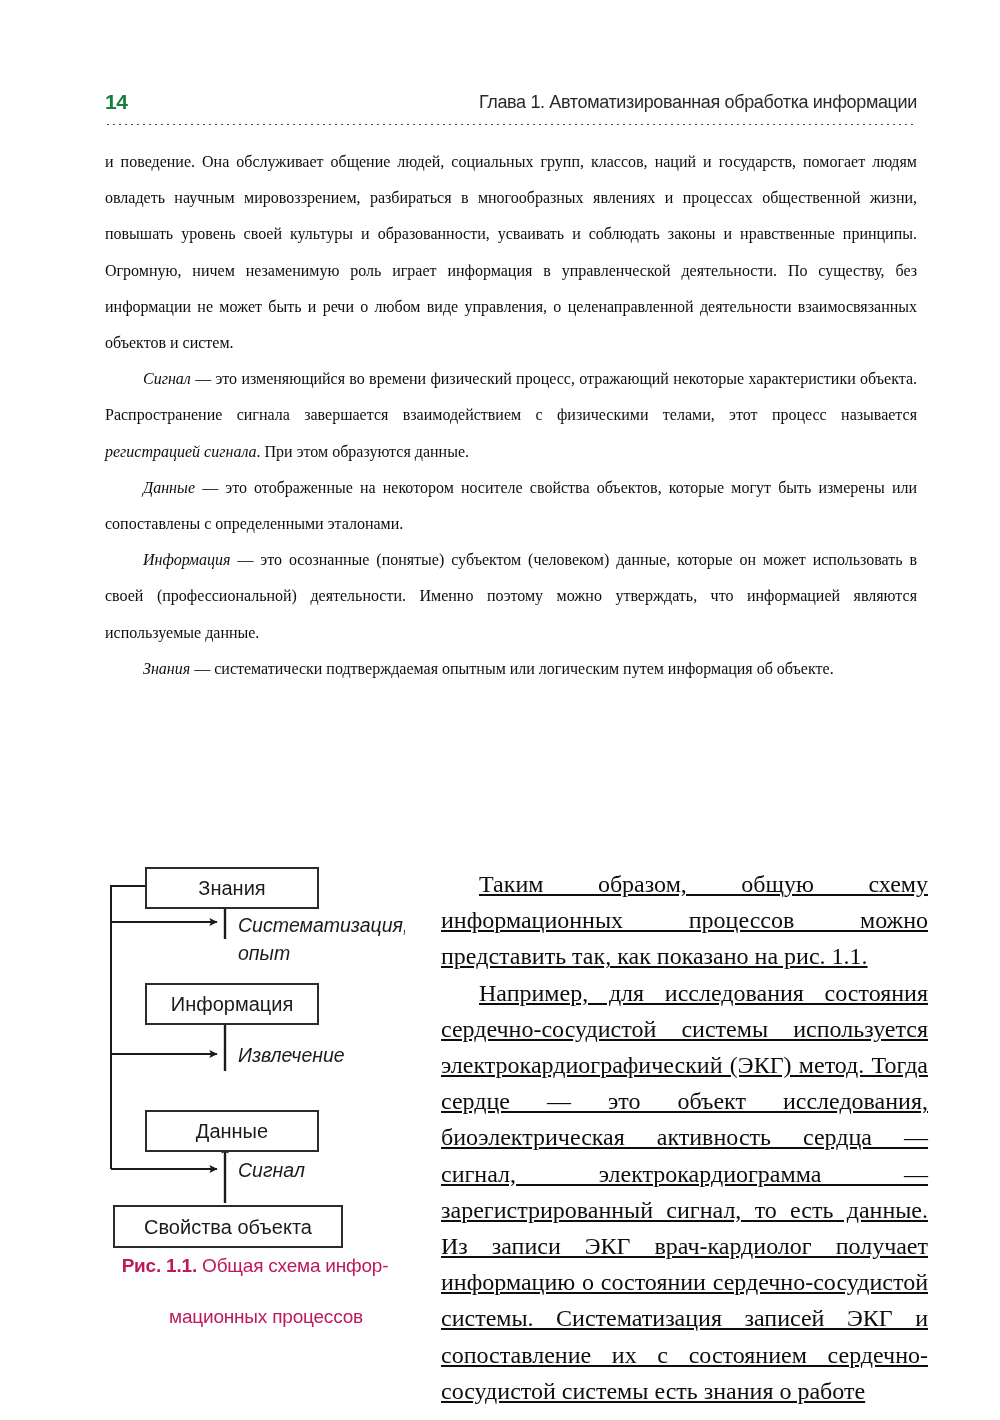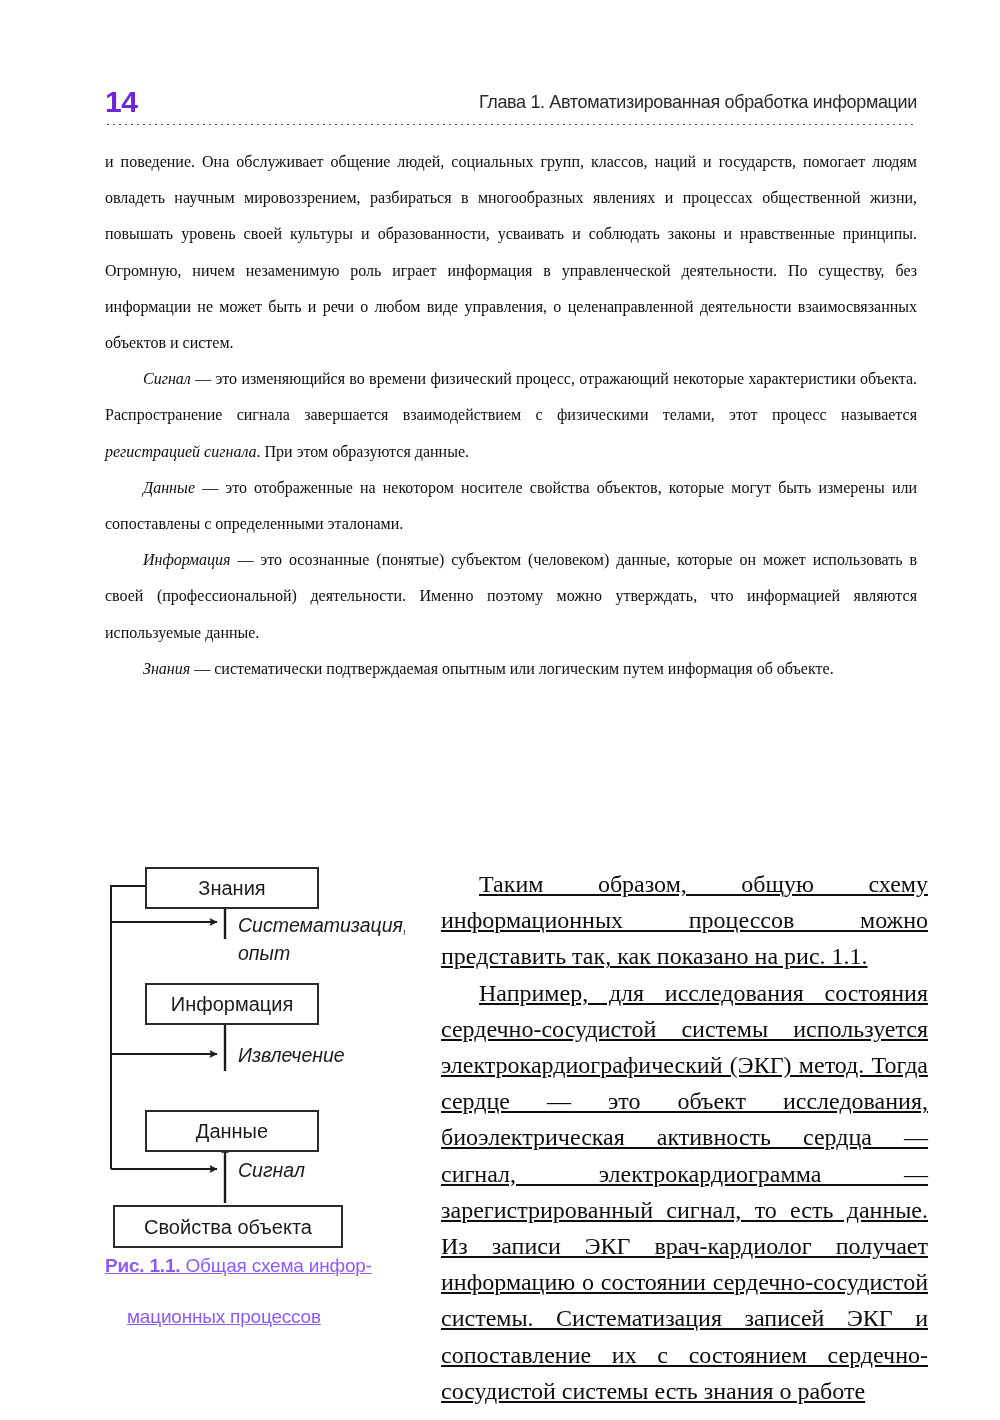--- a/index.html
+++ b/index.html
@@ -24,23 +24,23 @@
     top: 88px;
     width: 812px;
     height: 32px;
   }
   .folio {
     position: absolute;
     left: 0;
     top: 0;
     font-family: "Liberation Sans", "DejaVu Sans", sans-serif;
     font-weight: bold;
-    font-size: 30px;
+    font-size: 21px;
     letter-spacing: -0.5px;
-    color: #6d28d9;
+    color: #15803d;
     line-height: 28px;
   }
   .runhead-title {
     position: absolute;
     right: 0;
     top: 2px;
     font-family: "Liberation Sans", "DejaVu Sans", sans-serif;
     font-size: 18px;
     color: #2a2a2a;
     line-height: 24px;
@@ -124,23 +124,23 @@
     fill: #1b1b1b;
   }
   .caption {
     position: absolute;
     left: 0;
     top: 386px;
     width: 300px;
     font-family: "Liberation Sans", "DejaVu Sans", sans-serif;
     font-size: 19px;
     line-height: 27px;
-    color: #8b5cf6;
+    color: #be185d;
+    text-align: center;
     letter-spacing: -0.2px;
-    text-decoration: underline;
   }
   .caption b {
     font-weight: bold;
   }
   .caption .line2 {
     display: block;
     padding-left: 22px;
     margin-top: 24px;
   }
 

